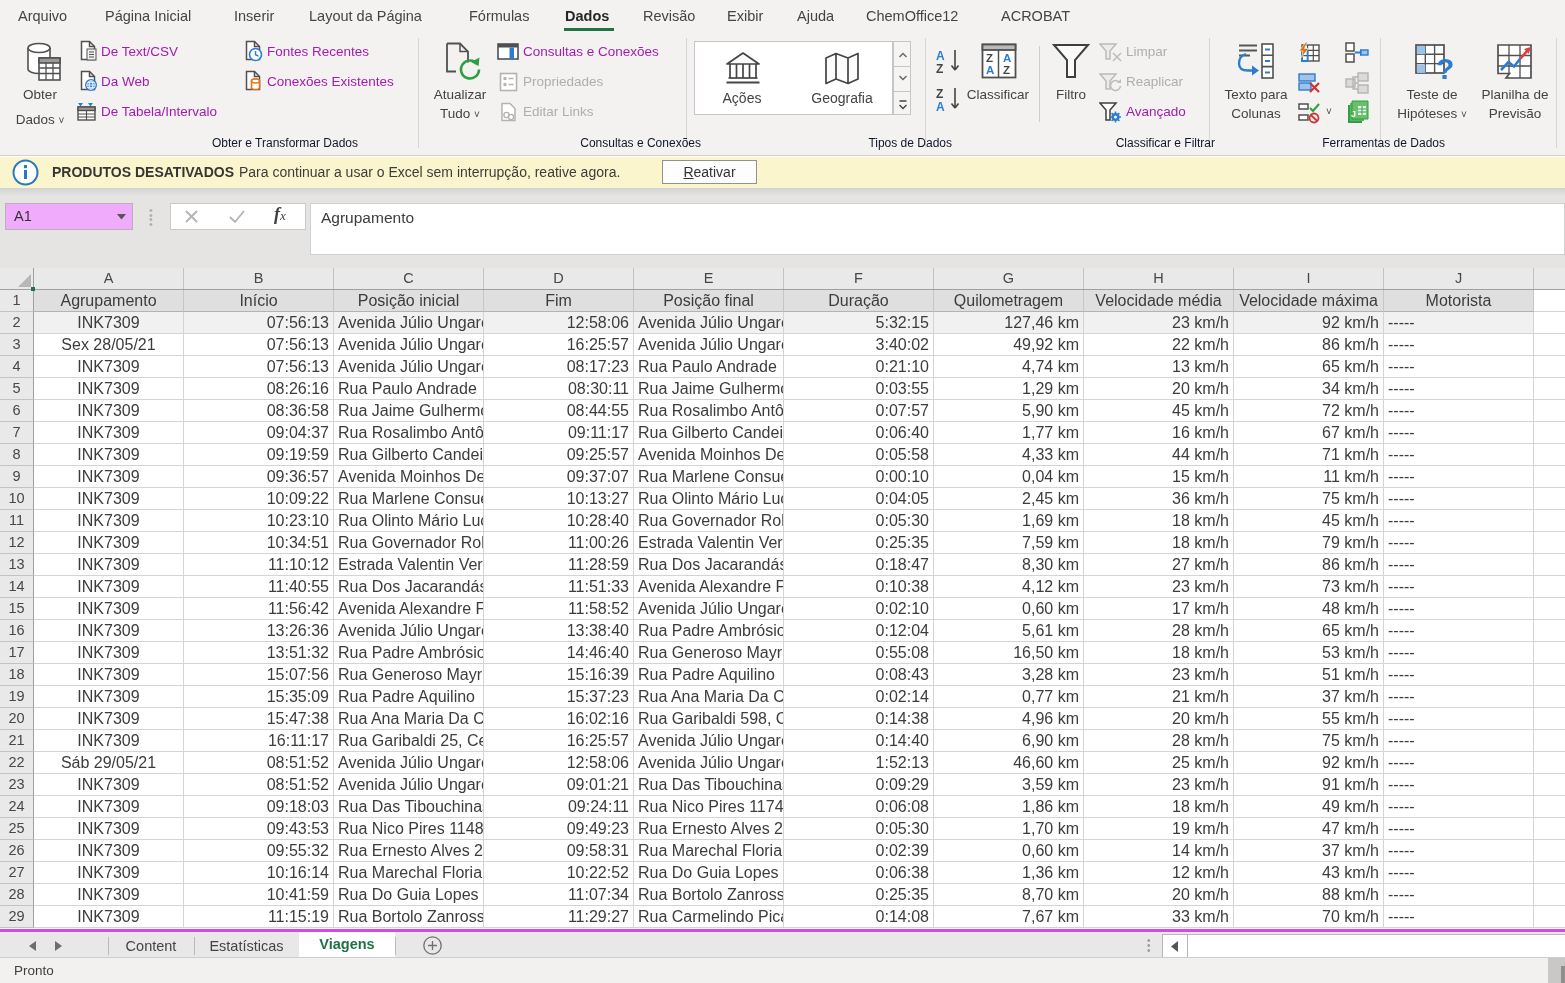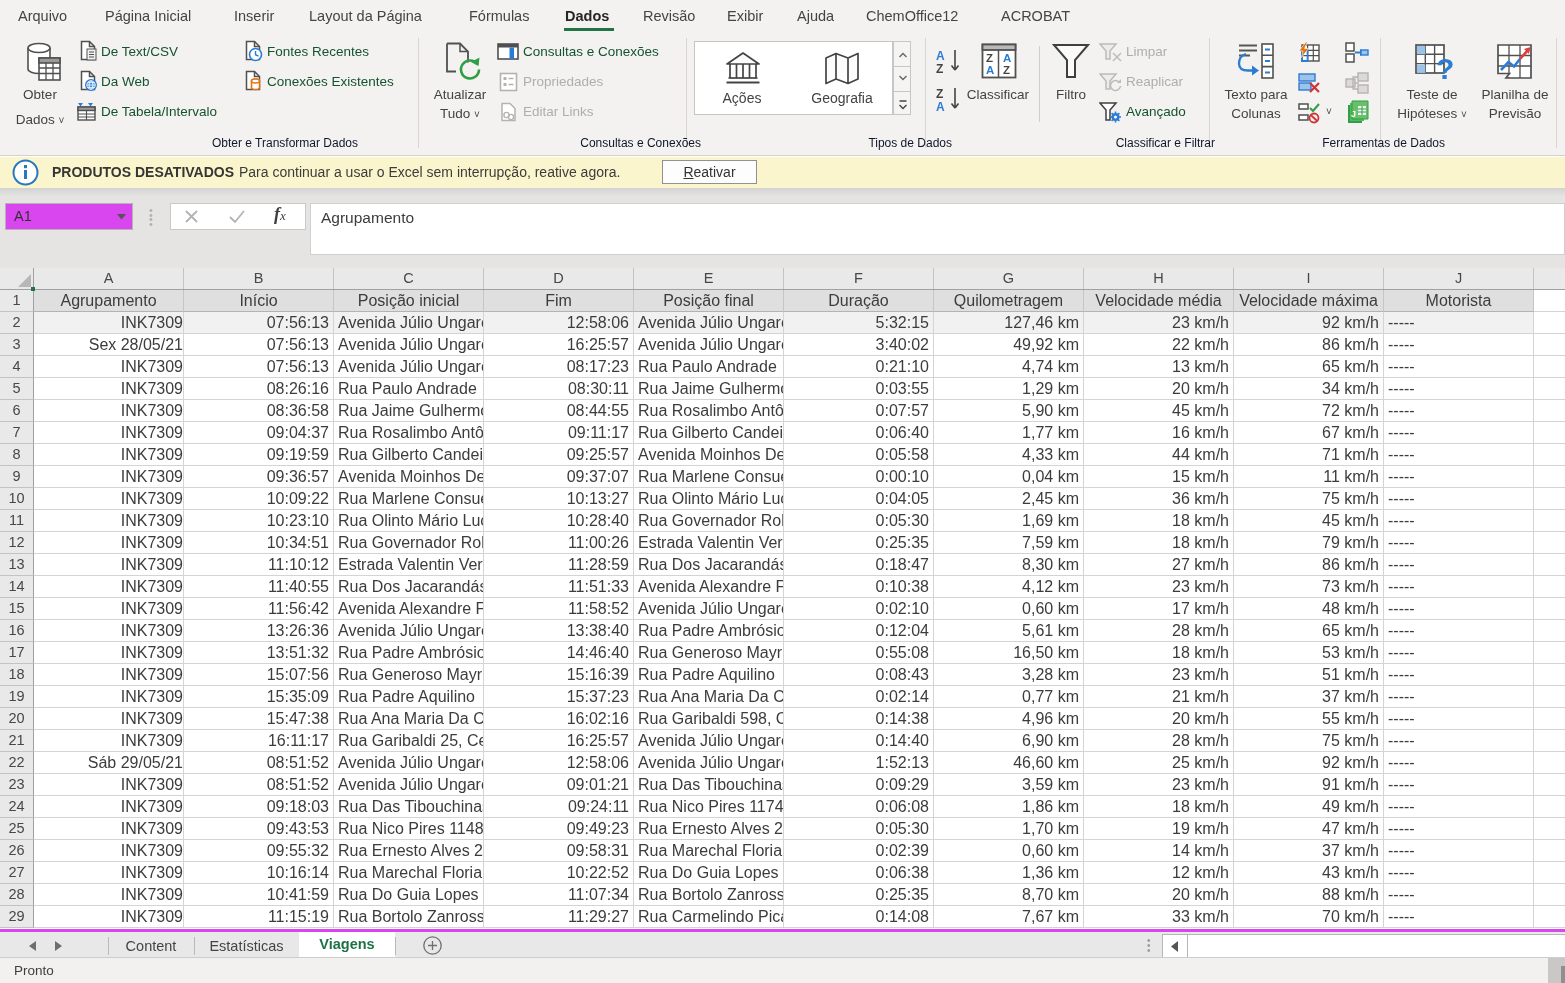--- a/index.html
+++ b/index.html
@@ -2,33 +2,33 @@
 <html><head><meta charset="utf-8">
 <style>
 *{margin:0;padding:0;box-sizing:border-box}
 body{width:1565px;height:983px;position:relative;font-family:"Liberation Sans",sans-serif;background:#fff;overflow:hidden}
 .abs{position:absolute}
 .menubar{left:0;top:0;width:1565px;height:32px;background:#f3f2f0}
 .mi{position:absolute;top:8px;font-size:14.5px;color:#444;white-space:nowrap}
 .ribbon{left:0;top:32px;width:1565px;height:124px;background:#f3f2f0;border-bottom:1px solid #d2cfcc}
 .gsep{position:absolute;top:6px;width:1px;height:110px;background:#d8d5d2}
 .glabel{position:absolute;top:104px;font-size:12px;color:#0f172a;text-align:right;white-space:nowrap}
-.btxt{position:absolute;font-size:13.5px;color:#14532d;white-space:nowrap}
+.btxt{position:absolute;font-size:13.5px;color:#a21caf;white-space:nowrap}
 .btxtc{position:absolute;font-size:13.5px;color:#434343;white-space:nowrap;text-align:center}
 .dis{color:#b0aeac}
 .ybar{left:0;top:157px;width:1565px;height:31px;background:#fbf5cd}
 .fxarea{left:0;top:188px;width:1565px;height:80px;background:#e5e4e3}
 .grid{left:0;top:268px;width:1565px;height:661px;background:#fff;font-size:16px;color:#3c3c3c}
 .colhead{display:flex;height:22px;background:#e9e9e9;border-bottom:1px solid #a0a0a0}
 .colhead div{border-right:1px solid #c3c3c3;text-align:center;line-height:21px;font-size:14.5px;color:#474747}
 .row{display:flex;height:22px}
 .rh{width:34px;background:#e9e9e9;border-right:1px solid #a0a0a0;border-bottom:1px solid #c3c3c3;text-align:center;line-height:21px;font-size:14.5px;color:#474747;flex:none}
 .c{width:150px;flex:none;border-right:1px solid #d4d4d4;border-bottom:1px solid #d4d4d4;line-height:21px;white-space:nowrap;overflow:hidden}
 .k{width:31px;flex:none;border-bottom:1px solid #d4d4d4}
-.tc{text-align:right}.tr{text-align:right;padding-right:4px}.tl{text-align:left;padding-left:4px}
+.tc{text-align:center}.tr{text-align:right;padding-right:4px}.tl{text-align:left;padding-left:4px}
 .h1r .c{background:#dfdfdf;border-bottom:1px solid #b3b3b3;border-right:1px solid #c6c6c6;text-align:center}
 .h1r .k{background:#fff;border-bottom:1px solid #d4d4d4}
 .r2 .c{background:#f1f1f1}
 .tabbar{left:0;top:929px;width:1565px;height:28px;background:#e8e8e8;border-top:3px solid #d946ef}
 .statusbar{left:0;top:957px;width:1565px;height:26px;background:#f2f1f0;border-top:1px solid #cdcdcd}
 .tabsep{position:absolute;top:5px;width:1px;height:18px;background:#b9b9b9}
 .stab{position:absolute;top:1px;height:26px;font-size:14.5px;color:#444;text-align:center;line-height:26px}
 </style></head><body>
 <div class="abs menubar">
 <span class="mi" style="left:18px">Arquivo</span>
@@ -269,21 +269,21 @@
 <circle cx="13.5" cy="13.5" r="12" fill="#fff" stroke="#2779bd" stroke-width="2"></circle>
 <rect x="12" y="11" width="3" height="9" fill="#2779bd"></rect>
 <rect x="12" y="6" width="3" height="3.2" fill="#2779bd"></rect>
 </svg>
 <span class="abs" style="left:52px;top:7px;font-size:14px;font-weight:bold;color:#353535">PRODUTOS DESATIVADOS</span>
 <span class="abs" style="left:239px;top:7px;font-size:14px;color:#3c3c3c">Para continuar a usar o Excel sem interrupção, reative agora.</span>
 <div class="abs" style="left:662px;top:3px;width:95px;height:24px;background:#fdfdfd;border:1px solid #919191;text-align:center;line-height:22px;font-size:14px;color:#333"><u style="text-decoration-thickness:1px">R</u>eativar</div>
 </div>
 <div class="abs fxarea">
 <div class="abs" style="left:0;top:0;width:1565px;height:8px;background:linear-gradient(#d2d2d2,#e5e4e3)"></div>
-<div class="abs" style="left:5px;top:15px;width:128px;height:27px;background:#d946ef;border:1px solid #b4b4b4">
+<div class="abs" style="left:5px;top:15px;width:128px;height:27px;background:#f0abfc;border:1px solid #b4b4b4">
 <span style="position:absolute;left:8px;top:4px;font-size:14.5px;color:#333">A1</span>
 <svg style="position:absolute;right:6px;top:10px" width="9" height="6" viewBox="0 0 9 6">
         <path d="M0 0 h9 l-4.5 5.5 z" fill="#555"></path>
       </svg>
 </div>
 <div class="abs" style="left:149px;top:20px;width:3px;height:18px;color:#b0b0b0;font-size:11px;line-height:4.5px;letter-spacing:0">•<br>•<br>•<br>•</div>
 <div class="abs" style="left:170px;top:15px;width:136px;height:27px;background:#fff;border:1px solid #c9c9c9"></div>
 <svg class="abs" style="left:184px;top:21px" width="15" height="15" viewBox="0 0 15 15">
       <path d="M2 2 L13 13 M13 2 L2 13" stroke="#b3b3b3" stroke-width="1.8"></path>
     </svg>

